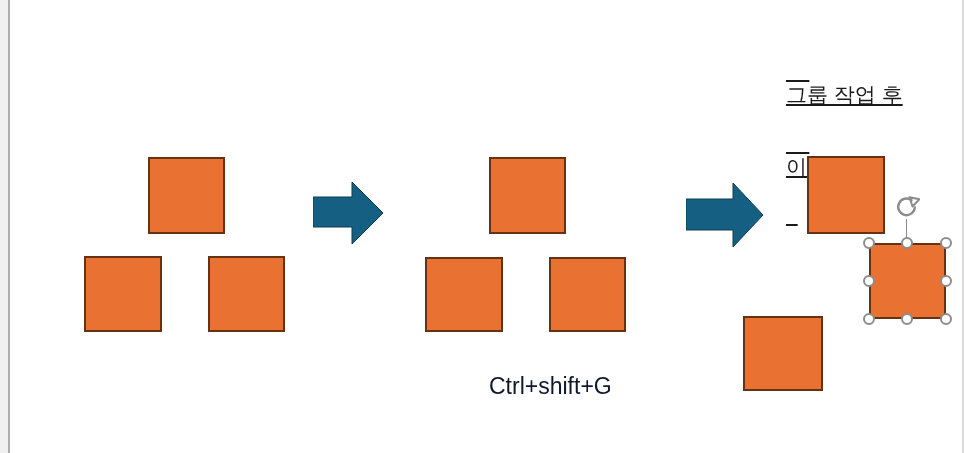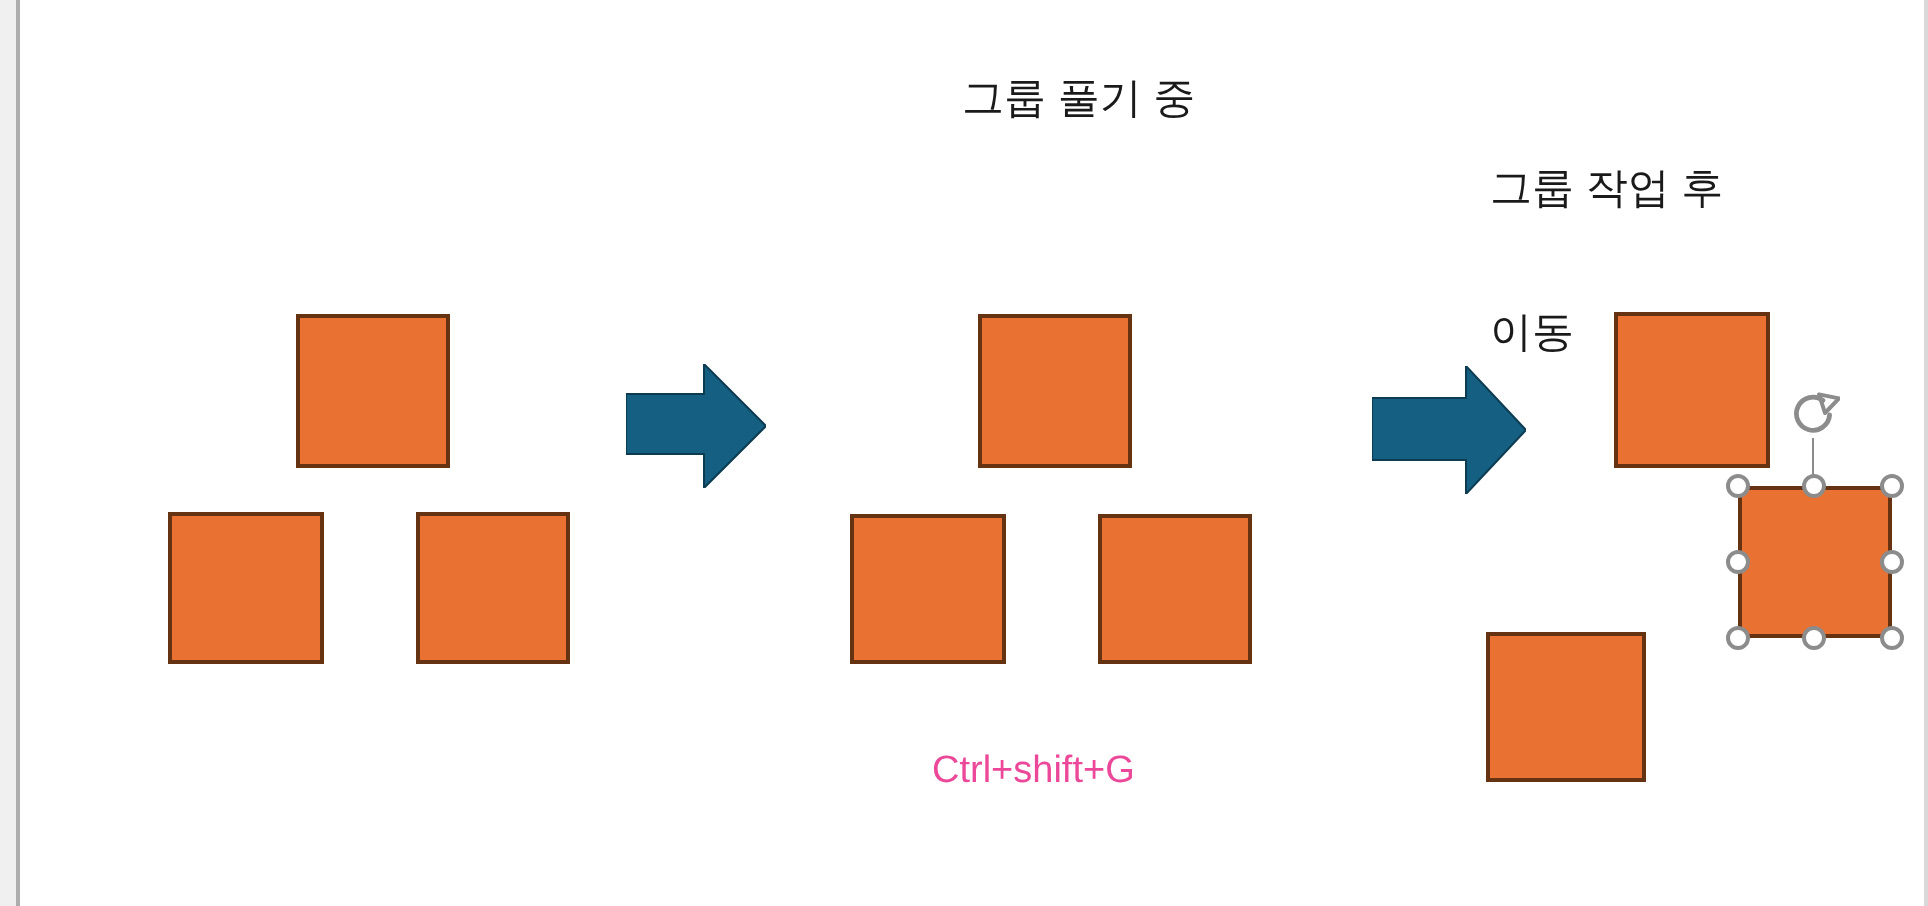--- a/index.html
+++ b/index.html
@@ -24,24 +24,24 @@
   }
   .label{
     position:absolute;
     color:#1a1a1a;
     font-size:21px;
     line-height:24px;
     white-space:pre;
   }
   .l1{left:200px;top:37px;}
   .l2{left:481px;top:38px;}
-  .l3{left:745px;top:35px;}
+  .l3{left:786px;top:35px;text-decoration:underline;}
   .shortcut{
-    position:absolute;left:466px;top:373px;
-    color:#ec4899;font-size:19px;line-height:26px;
+    position:absolute;left:489px;top:373px;
+    color:#0f172a;font-size:23px;line-height:26px;
   }
   .sq{
     position:absolute;
     box-sizing:border-box;
     background:var(--square-fill);
     border:2px solid var(--square-border);
   }
   .g1-top{left:148px;top:157px;width:77px;height:77px;}
   .g1-bl {left:84px; top:256px;width:78px;height:76px;}
   .g1-br {left:208px;top:256px;width:77px;height:76px;}
@@ -82,21 +82,20 @@
   }
 </style>
 </head>
 <body>
 
 <div class="canvas">
 
   <div class="gutter"></div>
   <div class="right-edge"></div>
 
-  <div class="label l2">그룹 풀기 중</div>
   <div class="label l3">
     <div>그룹 작업 후</div>
     <div>이동</div>
   </div>
 
   <div class="sq g1-top"></div>
   <div class="sq g1-bl"></div>
   <div class="sq g1-br"></div>
 
   <svg class="arrow arrow1" width="70" height="62" viewBox="0 0 70 62">

